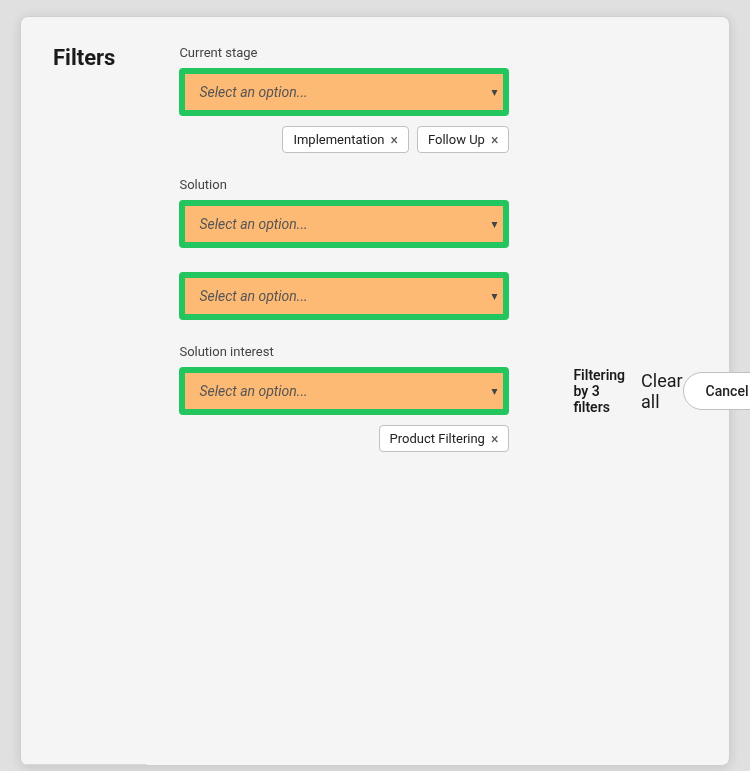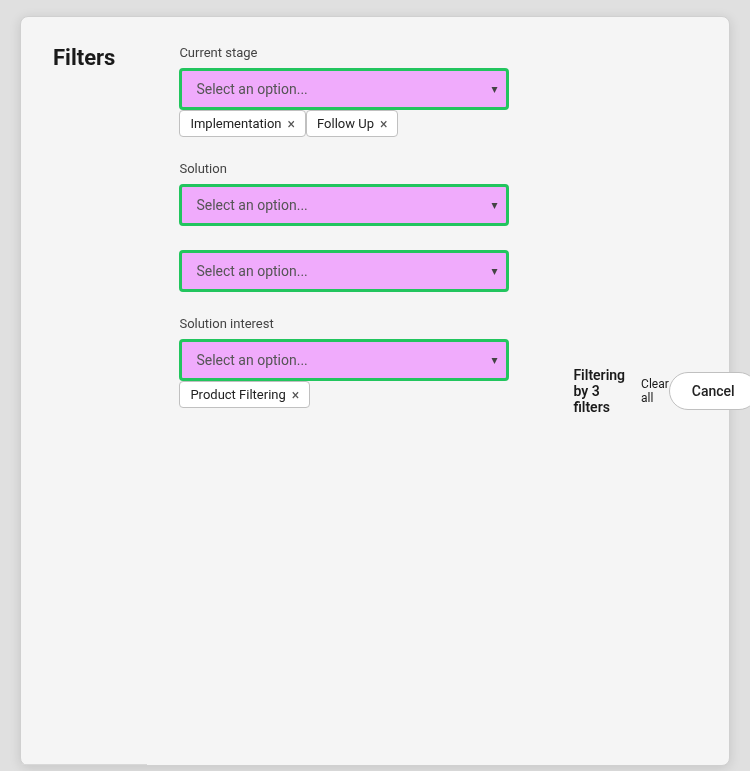--- a/index.html
+++ b/index.html
@@ -56,42 +56,46 @@
     }
 
     .select-wrapper {
       position: relative;
       width: 330px;
     }
 
     .select-field {
       width: 100%;
       padding: 10px 40px 10px 14px;
-      border: 3px solid #22c55e;
+      border: 6px solid #22c55e;
       border-radius: 4px;
-      background: #f0abfc;
+      background: #fdba74;
       font-size: 14px;
       color: #555;
       appearance: none;
       cursor: pointer;
+      font-style: italic;
     }
 
     .chevron-icon {
       position: absolute;
       right: 12px;
       top: 50%;
       transform: translateY(-50%);
       pointer-events: none;
       color: #444;
       font-size: 12px;
     }
 
     .tags-row {
       display: flex;
       flex-wrap: wrap;
+      gap: 8px;
+      margin-top: 10px;
+      justify-content: flex-end;
     }
 
     .tag {
       display: inline-flex;
       align-items: center;
       gap: 6px;
       padding: 5px 10px;
       border: 1px solid #c0c0c0;
       border-radius: 4px;
       background: #fff;
@@ -127,21 +131,21 @@
       gap: 16px;
     }
 
     .filter-count-text {
       font-size: 14px;
       font-weight: 600;
       color: #1a1a1a;
     }
 
     .clear-all-link {
-      font-size: 12px;
+      font-size: 18px;
       color: #1a1a1a;
       cursor: pointer;
       text-decoration: none;
     }
 
     .footer-buttons {
       display: flex;
       gap: 12px;
       align-items: center;
     }

